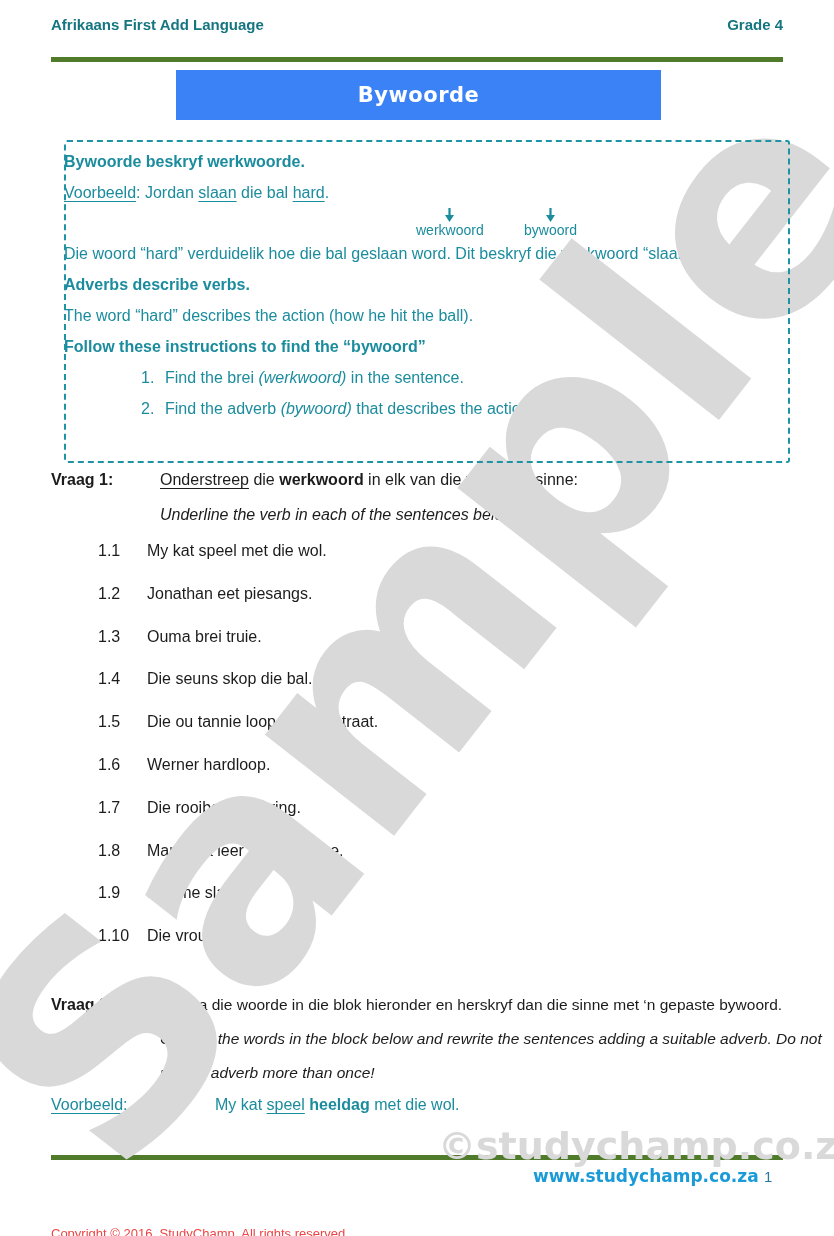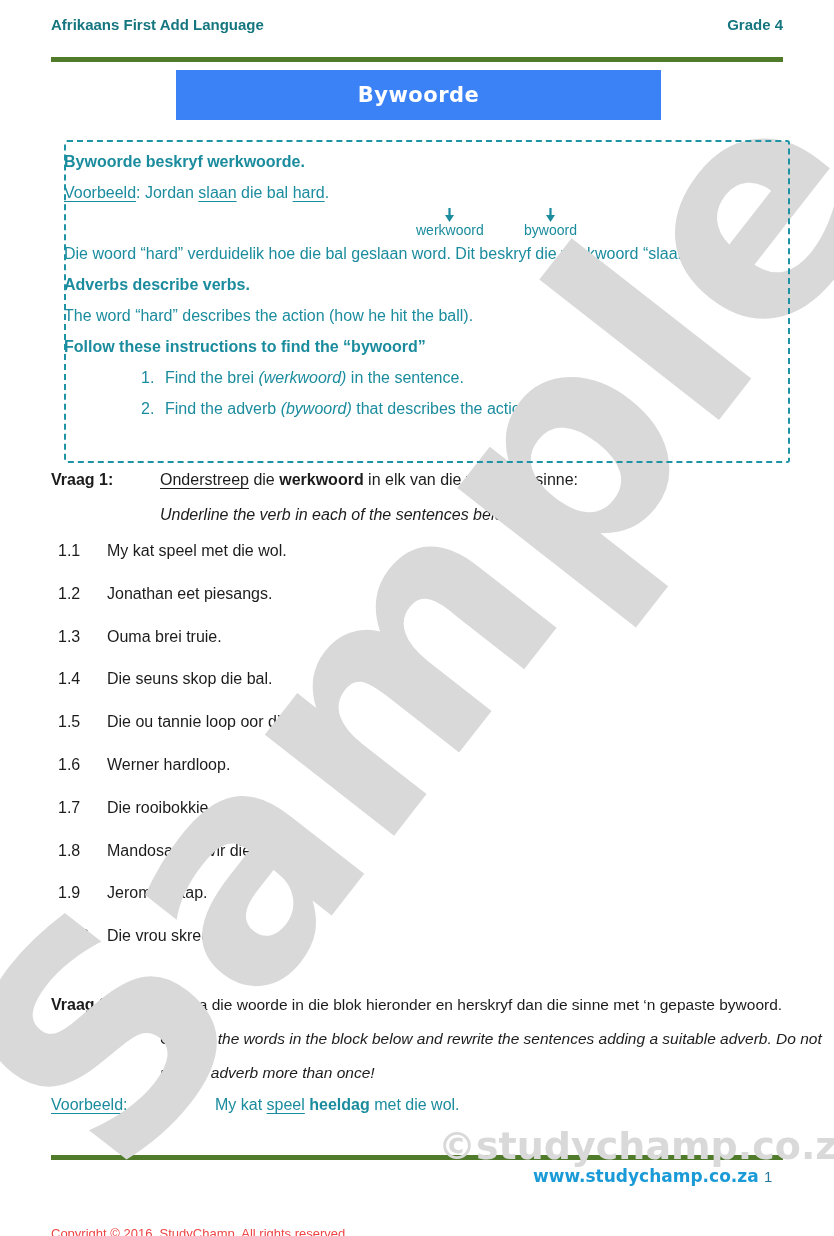--- a/index.html
+++ b/index.html
@@ -38,21 +38,21 @@
   
   .qlabel{position:absolute;left:51px;font-size:16px;font-weight:bold;color:#1c1c1c;z-index:1;white-space:nowrap;}
   .qtext{position:absolute;left:160px;font-size:16px;color:#1c1c1c;z-index:1;white-space:nowrap;}
   .qtext .b{font-weight:bold;}
   .qtext.it{font-style:italic;text-align:center;}
   .q2{font-size:15.5px;}
 
   
   .items{position:absolute;left:51px;top:542px;margin:0;padding:0;list-style:none;z-index:1;}
   .items li{height:42.8px;font-size:16px;white-space:nowrap;}
-  .items li .inum{display:inline-block;width:49px;padding-left:7px;}
+  .items li .inum{display:inline-block;width:49px;padding-left:7px;margin-left:40px;}
 
   
   .ex2{position:absolute;top:1096px;left:0;width:834px;color:#1b8c9e;font-size:16px;z-index:1;}
   .ex2 .exlabel{position:absolute;left:51px;}
   .ex2 .exnum{position:absolute;left:160px;}
   .ex2 .exsentence{position:absolute;left:215px;white-space:nowrap;}
   .ex2 .b{font-weight:bold;}
 
   
   .ft-copy{position:absolute;left:51px;top:1226px;font-size:13px;color:#ef4444;z-index:7;}

